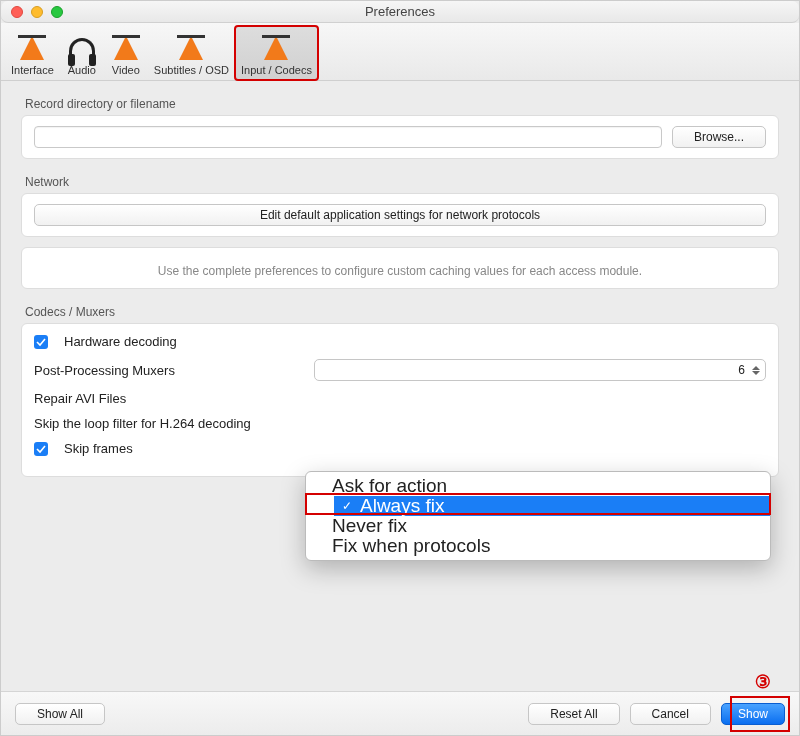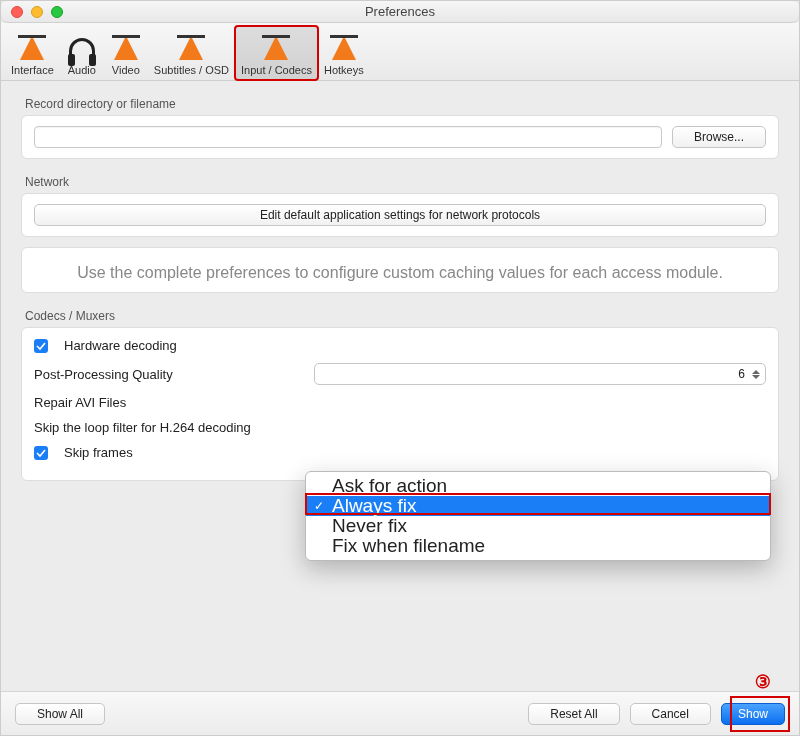--- a/index.html
+++ b/index.html
@@ -34,35 +34,35 @@
   .grouplabel { font-size:12px; color:#555; margin: 6px 0 4px 4px; }
   .groupbox { background:#fff; border:1px solid #ddd; border-radius:6px; padding:10px 12px; }
   .row { display:flex; align-items:center; gap:10px; }
   .input-text { flex:1; height:22px; background:#fff; border:1px solid #c9c9c9; border-radius:4px; box-shadow: inset 0 1px 1px rgba(0,0,0,0.05); }
   .btn { height:22px; padding: 0 21px; background:linear-gradient(#fff,#f1f1f1); border:1px solid #c6c6c6; border-radius:5px; font-size:12px; display:flex; align-items:center; cursor:default; }
   .wide-btn { height:22px; border:1px solid #c6c6c6; border-radius:5px; background:linear-gradient(#fff,#f1f1f1); display:flex; align-items:center; justify-content:center; font-size:12px; }
   .select { flex:1; height:22px; border:1px solid #c6c6c6; border-radius:5px; background:linear-gradient(#fff,#f2f2f2); position:relative; display:flex; align-items:center; padding-left:10px; font-size:13px; }
   .select .cap { position:absolute; right:0; top:0; bottom:0; width:20px; background:#1a7ef6; border-radius:0 5px 5px 0; display:flex; align-items:center; justify-content:center; }
   .select .cap::before { content:""; width:0; height:0; border-left:4px solid transparent; border-right:4px solid transparent; border-bottom:4px solid #fff; position:absolute; top:5px; }
   .select .cap::after { content:""; width:0; height:0; border-left:4px solid transparent; border-right:4px solid transparent; border-top:4px solid #fff; position:absolute; bottom:5px; }
-  .hint { font-size:16px; color:#888; text-align:center; margin-top:6px; }
+  .hint { font-size:12px; color:#888; text-align:center; margin-top:6px; }
   .check { width:14px; height:14px; border-radius:3px; background:#1a7ef6; display:inline-flex; align-items:center; justify-content:center; margin-right:6px; }
   .check svg { width:10px; height:10px; }
   .label-text { font-size:13px; color:#222; }
   .sec-spacer { height:10px; }
   .stepper { width:480px; height:22px; border:1px solid #c6c6c6; border-radius:5px; background:#fff; position:relative; display:flex; align-items:center; justify-content:flex-end; padding-right:20px; font-size:12px; }
   .stepper .arrows { position:absolute; right:2px; top:0; bottom:0; width:14px; display:flex; flex-direction:column; justify-content:center; gap:1px; }
   .stepper .arrows span { width:0;height:0;border-left:4px solid transparent;border-right:4px solid transparent; margin:0 auto;}
   .stepper .arrows .up { border-bottom:4px solid #666; }
   .stepper .arrows .dn { border-top:4px solid #666; }
 
   
   .menu { position:absolute; left:304px; top:390px; width:466px; background:#fff; border:1px solid #bbb; border-radius:6px; box-shadow:0 8px 24px rgba(0,0,0,0.25); padding:4px 0; z-index:10; }
   .menu-item { height:20px; display:flex; align-items:center; padding:0 14px 0 26px; font-size:19px; position:relative; }
-  .menu-item.sel { background:#1a7ef6; color:#fff; }
+  .menu-item.sel { background:#1a7ef6; color:#fff;margin-left:28px; }
   .menu-item.sel::before { content:"✓"; position:absolute; left:8px; font-size:12px; }
   .menu-redbox { position:absolute; left:304px; top:412px; width:466px; height:22px; border:2px solid #d40000; z-index:11; pointer-events:none; }
 
   
   .footer { height:44px; border-top:1px solid #d5d5d5; background:linear-gradient(#f8f8f8,#ececec); display:flex; align-items:center; padding:0 14px; gap:10px; }
   .footer .spacer { flex:1; }
   .btn-primary { height:22px; padding:0 16px; background:linear-gradient(#4aa3ff,#0a6ef0); color:#fff; border:1px solid #0a5ed0; border-radius:5px; font-size:12px; display:flex; align-items:center; }
   .redbox-save { position:absolute; right:9px; bottom:3px; width:60px; height:36px; border:2px solid #d40000; pointer-events:none; }
 
   .label-col { width:270px; }
@@ -105,26 +105,20 @@
       <div class="ico">
           <div class="cone"></div>
         </div>
       <span>Subtitles / OSD</span>
     </div>
     <div class="tab active highlight">
       <div class="ico">
           <div class="cone"></div>
         </div>
       <span>Input / Codecs</span>
-    </div>
-    <div class="tab">
-      <div class="ico">
-          <div class="cone"></div>
-        </div>
-      <span>Hotkeys</span>
     </div>
     <div class="annot circled" style="left:253px; top:58px;">①</div>
   </div>
 
   <div class="content">
 
     <div class="grouplabel">Record directory or filename</div>
     <div class="groupbox">
       <div class="row">
         <div class="input-text"></div>
@@ -148,21 +142,21 @@
     <div class="groupbox codecs-box">
       <div class="row">
         <span class="check">
           <svg viewBox="0 0 10 10">
               <path d="M1 5 L4 8 L9 2" stroke="#fff" stroke-width="1.6" fill="none"></path>
             </svg>
         </span>
         <span class="label-text">Hardware decoding</span>
       </div>
       <div class="row">
-        <div class="label-col label-text">Post-Processing Quality</div>
+        <div class="label-col label-text">Post-Processing Muxers</div>
         <div class="stepper" style="flex:1;">
           <span>6</span>
           <div class="arrows">
               <span class="up"></span>
               <span class="dn"></span>
             </div>
         </div>
       </div>
       <div class="row">
         <div class="label-col label-text">Repair AVI Files</div>
@@ -177,21 +171,21 @@
             </svg>
         </span>
         <span class="label-text">Skip frames</span>
       </div>
     </div>
 
     <div class="menu">
       <div class="menu-item">Ask for action</div>
       <div class="menu-item sel">Always fix</div>
       <div class="menu-item">Never fix</div>
-      <div class="menu-item">Fix when filename</div>
+      <div class="menu-item">Fix when protocols</div>
     </div>
     <div class="menu-redbox"></div>
     <div class="annot circled" style="left:520px; top:392px;">②</div>
 
   </div>
 
   <div class="footer" style="position:relative;">
     <div class="btn">Show All</div>
     <div class="spacer"></div>
     <div class="btn">Reset All</div>

